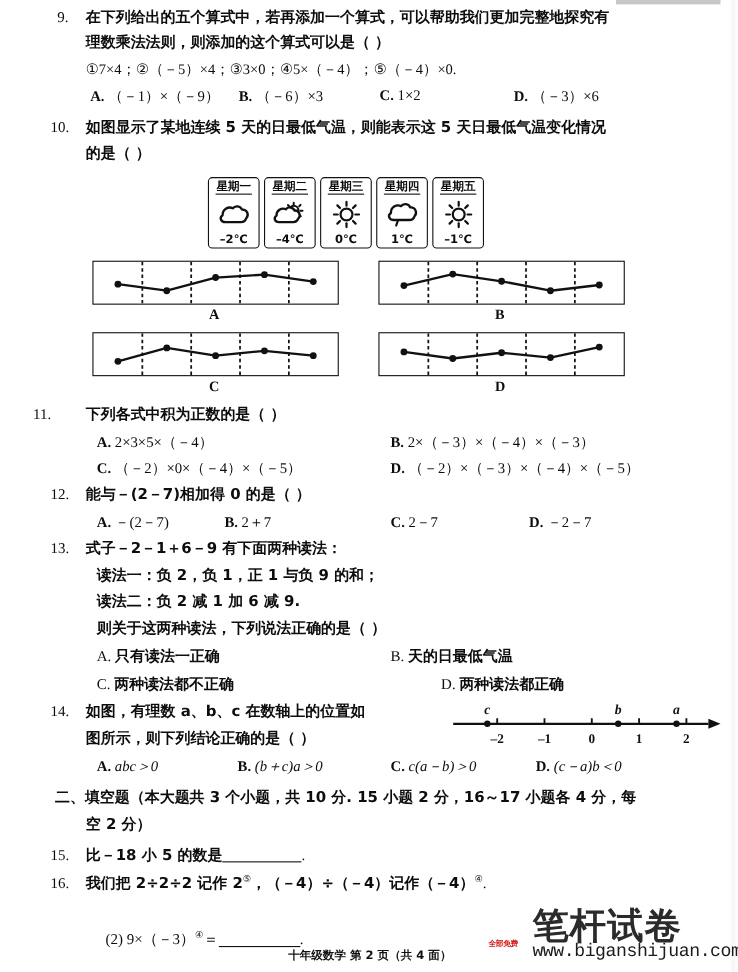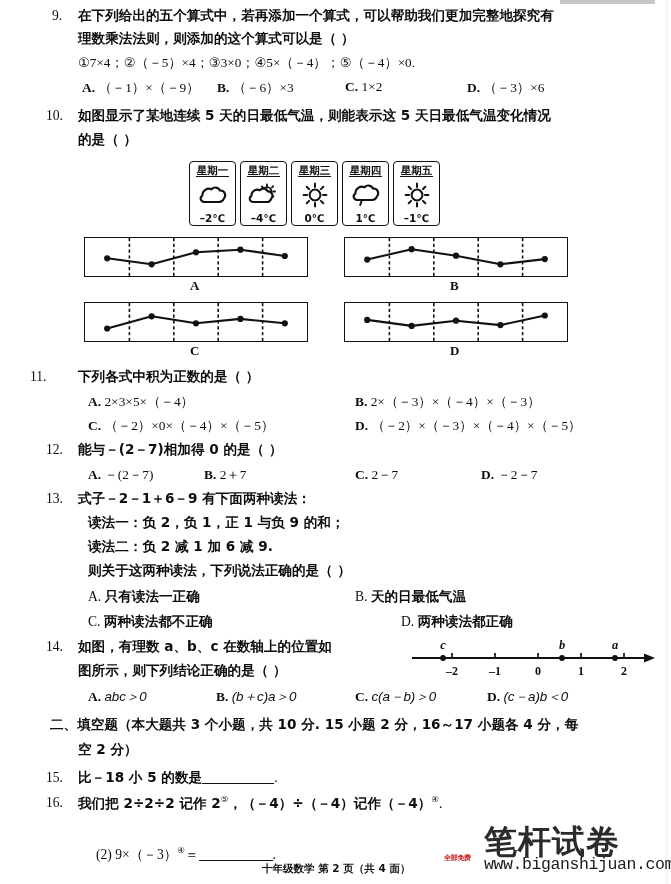--- a/index.html
+++ b/index.html
@@ -15,21 +15,21 @@
   .page{position:absolute;left:0;top:0;width:671px;height:884px;}
   .opt{position:absolute;font-size:13.4px;white-space:nowrap;font-family:"Liberation Serif",serif;}
   .bold{font-weight:700;}
 
   
   .line{position:absolute;white-space:nowrap;font-size:13.6px;}
   .line .z{font-family:"DejaVu Sans",sans-serif;font-weight:700;}
   .line .m{font-family:"Liberation Serif",serif;font-weight:400;}
 
   sup.circ{font-size:8.5px;vertical-align:super;}
-  .ital{font-style:italic;font-family:Liberation Sans, sans-serif;}
+  .ital{font-style:italic;font-family:Liberation Serif, serif;}
 
   
   #weather-cards{position:absolute;left:189px;top:161px;display:flex;gap:4px;}
   .wcard{
     width:47px;height:65px;border:1.6px solid #111;border-radius:4px;
     display:flex;flex-direction:column;align-items:center;justify-content:space-between;
     padding:2px 0 2px 0;box-sizing:border-box;background:#fff;text-align:center;
   }
   .wday{font-family:"DejaVu Sans",sans-serif;font-weight:700;font-size:10.5px;
         border-bottom:1.4px solid #111;line-height:1.15;padding:0 1px 0px 1px;}

